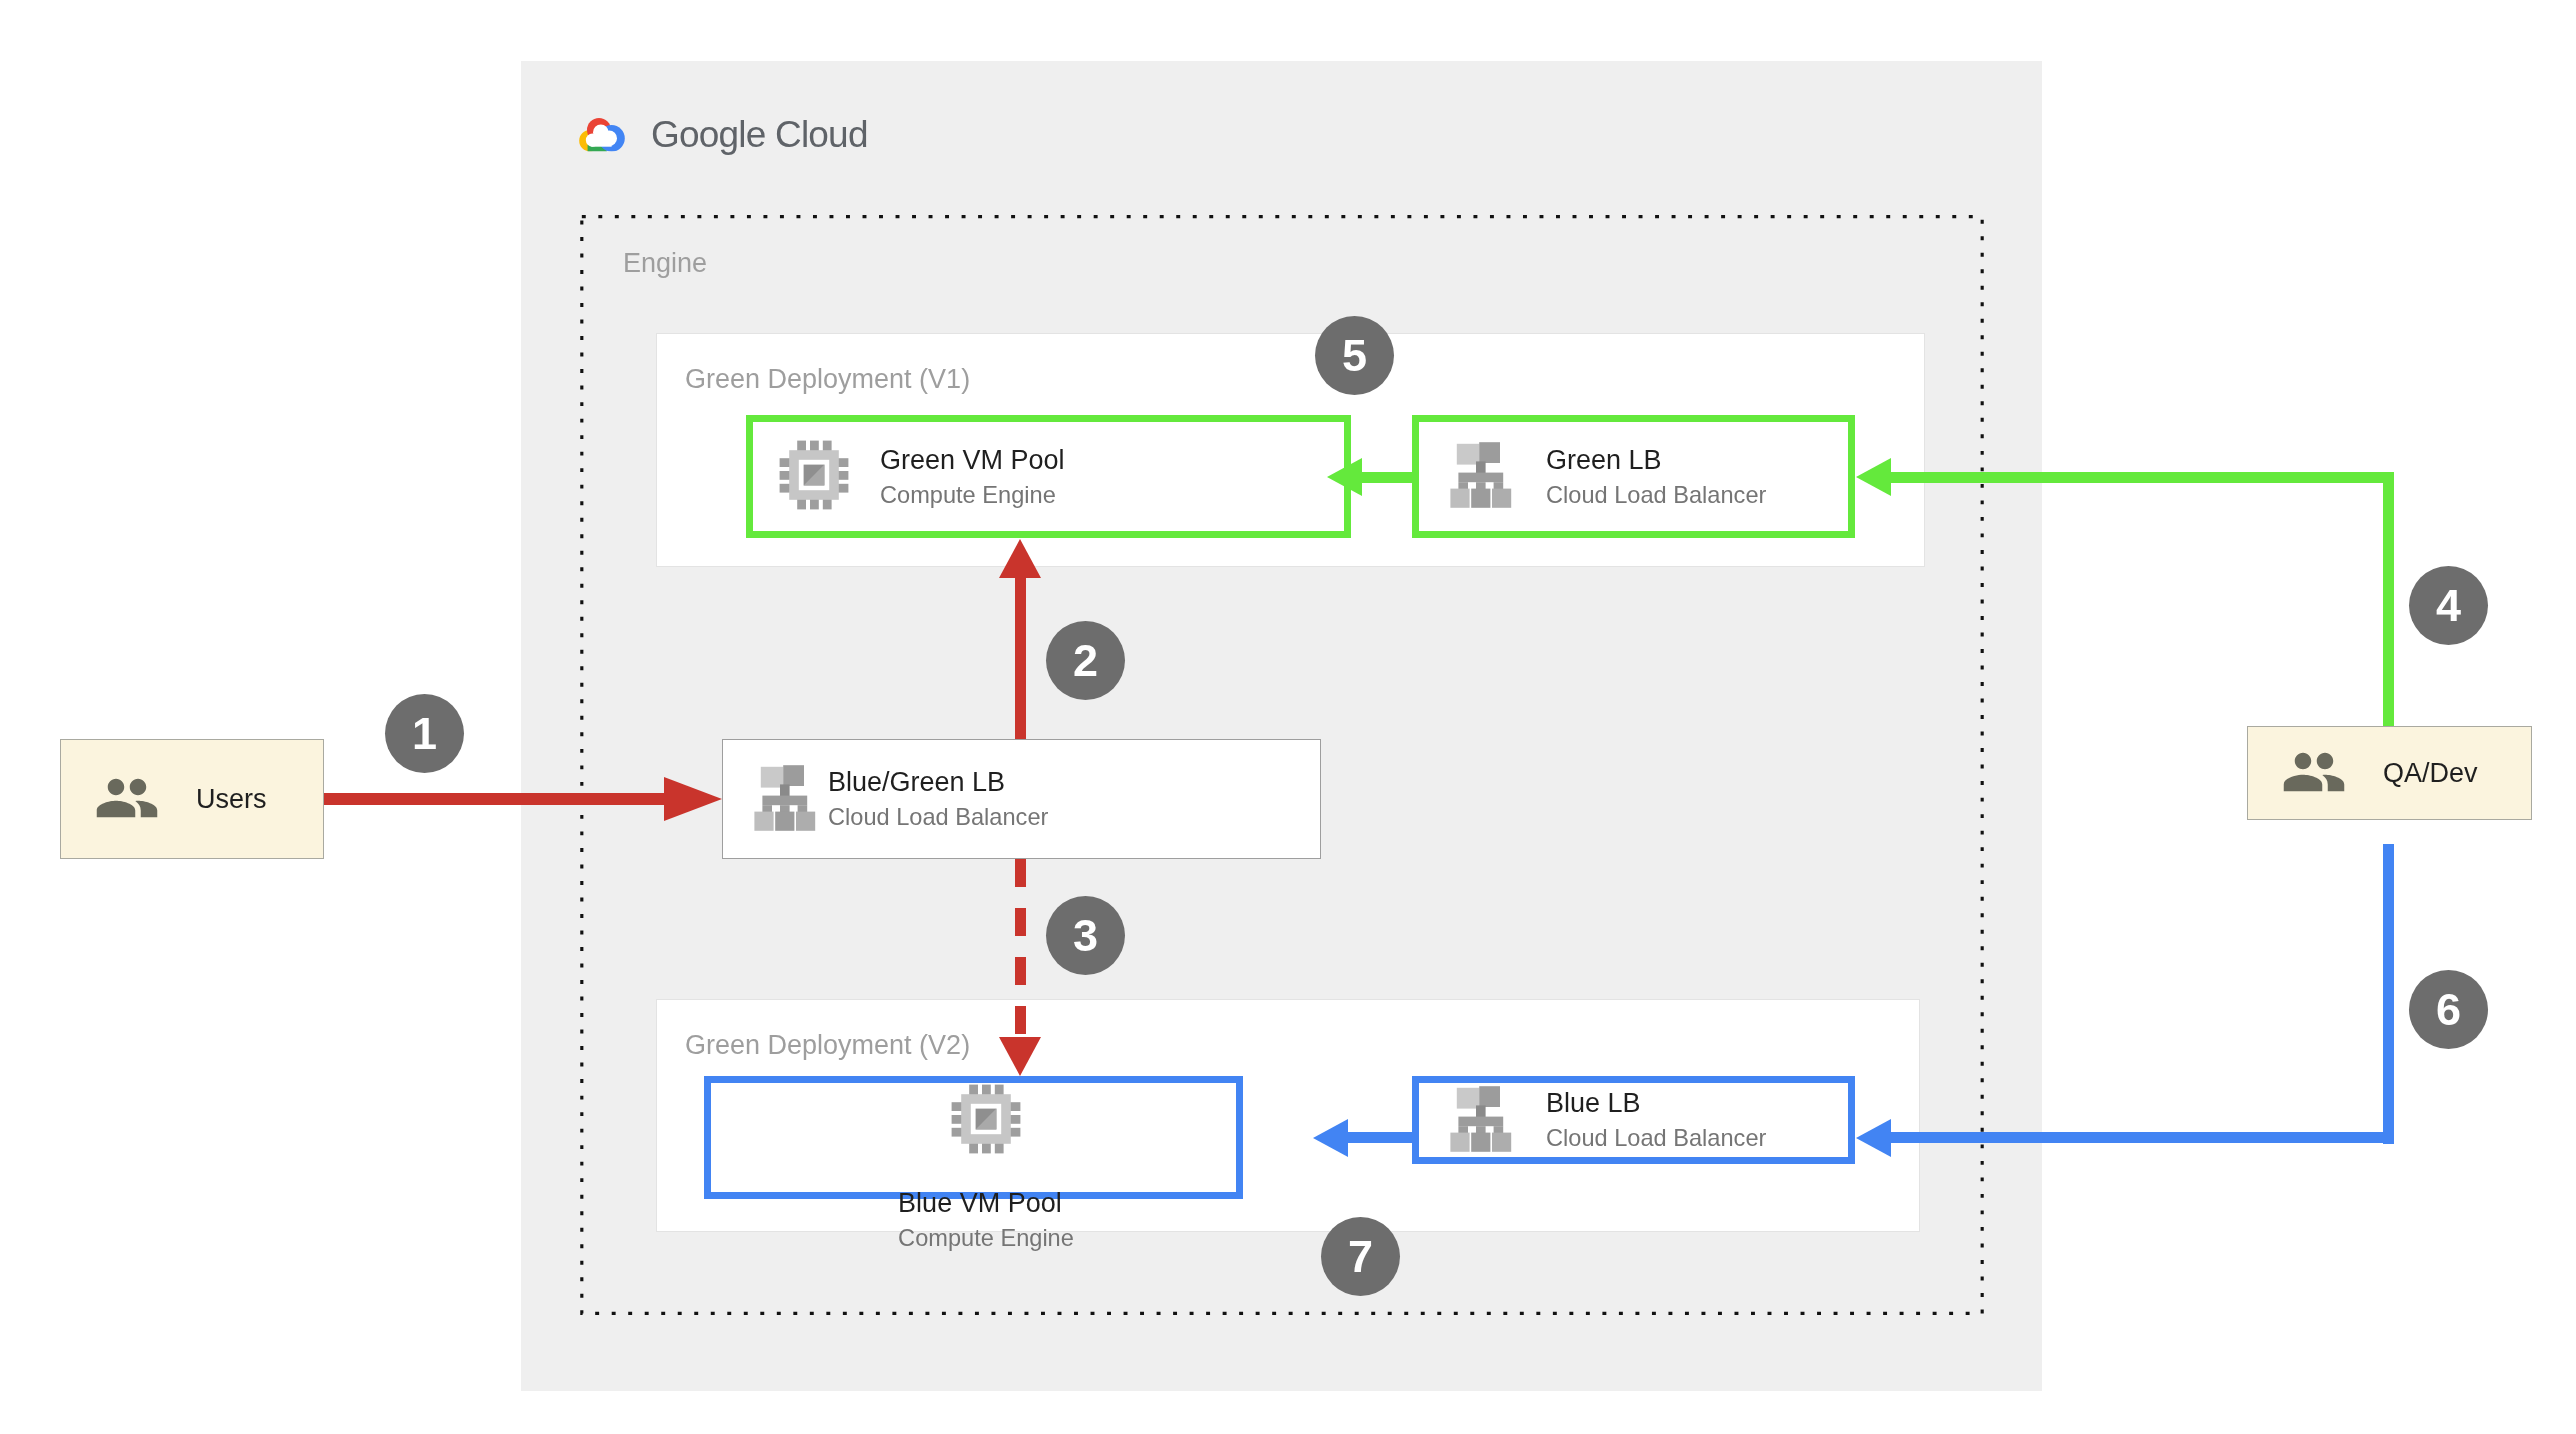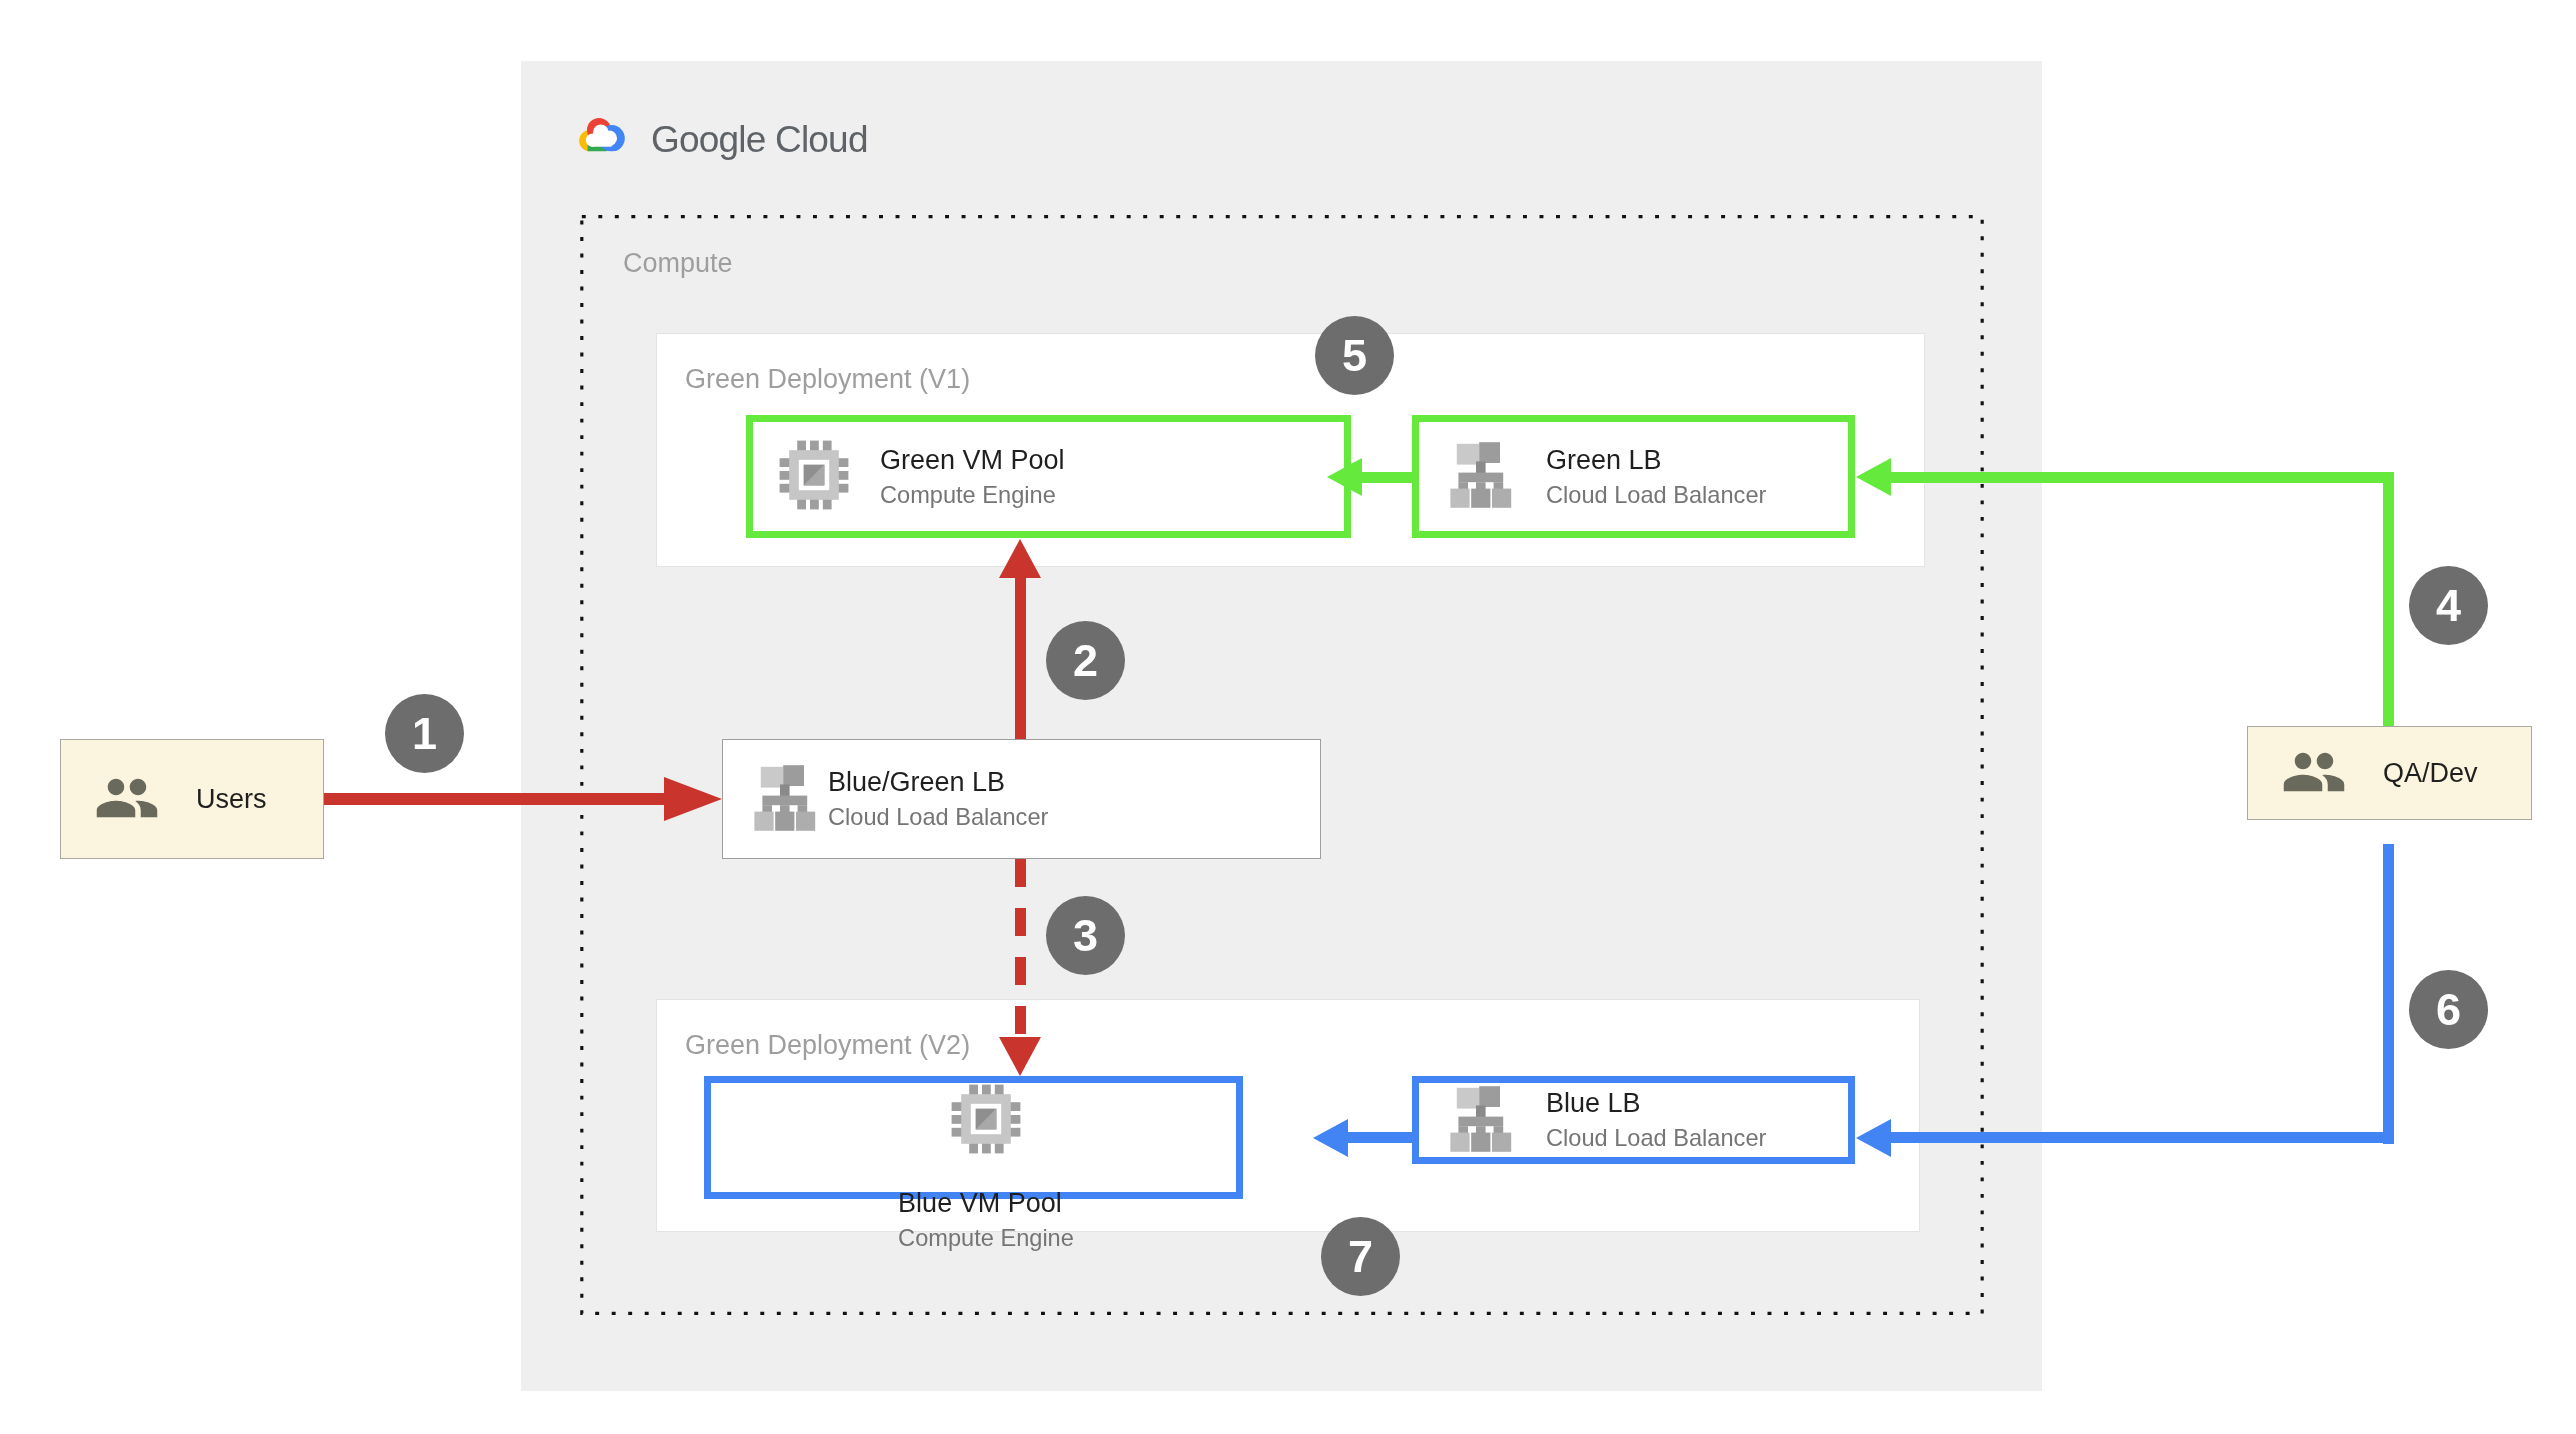--- a/index.html
+++ b/index.html
@@ -9,21 +9,21 @@
     --text-sub:#757575; --logo-text:#5f6368; --dot-border:#111111;
   }
   *{margin:0;padding:0;box-sizing:border-box;}
   html,body{width:2576px;height:1434px;background:var(--page-bg);
     font-family:"Liberation Sans",sans-serif;overflow:hidden;}
   #stage{position:absolute;left:0;top:0;width:2576px;height:1434px;}
 
   .panel{position:absolute;left:521px;top:61px;width:1521px;height:1330px;
     background:var(--panel-bg);z-index:0;}
 
-  .logo{position:absolute;left:572px;top:109px;display:flex;align-items:flex-end;
+  .logo{position:absolute;left:572px;top:109px;display:flex;align-items:center;
     gap:19px;z-index:1;}
   .logo-text{font-size:37px;color:var(--logo-text);letter-spacing:-0.8px;}
 
   .project-box{position:absolute;left:580px;top:215px;width:1404px;height:1100px;z-index:1;}
   .project-label{position:absolute;left:43px;top:33px;font-size:27px;color:var(--title-gray);}
 
   .deployment-box{position:absolute;background:#ffffff;border:1.6px solid #e3e3e3;z-index:2;}
   .deployment-title{position:absolute;left:28px;top:30px;font-size:27px;color:var(--title-gray);white-space:nowrap;}
   .dep-green{left:656px;top:333px;width:1269px;height:234px;}
   .dep-blue{left:656px;top:999px;width:1264px;height:233px;}
@@ -82,21 +82,21 @@
         <rect x="32" y="46" width="34" height="16" fill="#ffffff"></rect>
       </svg>
     </span>
     <span class="logo-text">Google Cloud</span>
   </div>
 
   <div class="project-box">
     <svg width="1404" height="1100" style="position:absolute;left:0;top:0;" viewBox="0 0 1785 1399">
       <rect x="2" y="2" width="1781" height="1395" fill="none" stroke="#111111" stroke-width="4" stroke-dasharray="5 16"></rect>
     </svg>
-    <div class="project-label">Compute</div>
+    <div class="project-label">Engine</div>
   </div>
 
   <div class="deployment-box dep-green">
     <div class="deployment-title">Green Deployment (V1)</div>
   </div>
 
   <div class="deployment-box dep-blue">
     <div class="deployment-title">Green Deployment (V2)</div>
   </div>
 

